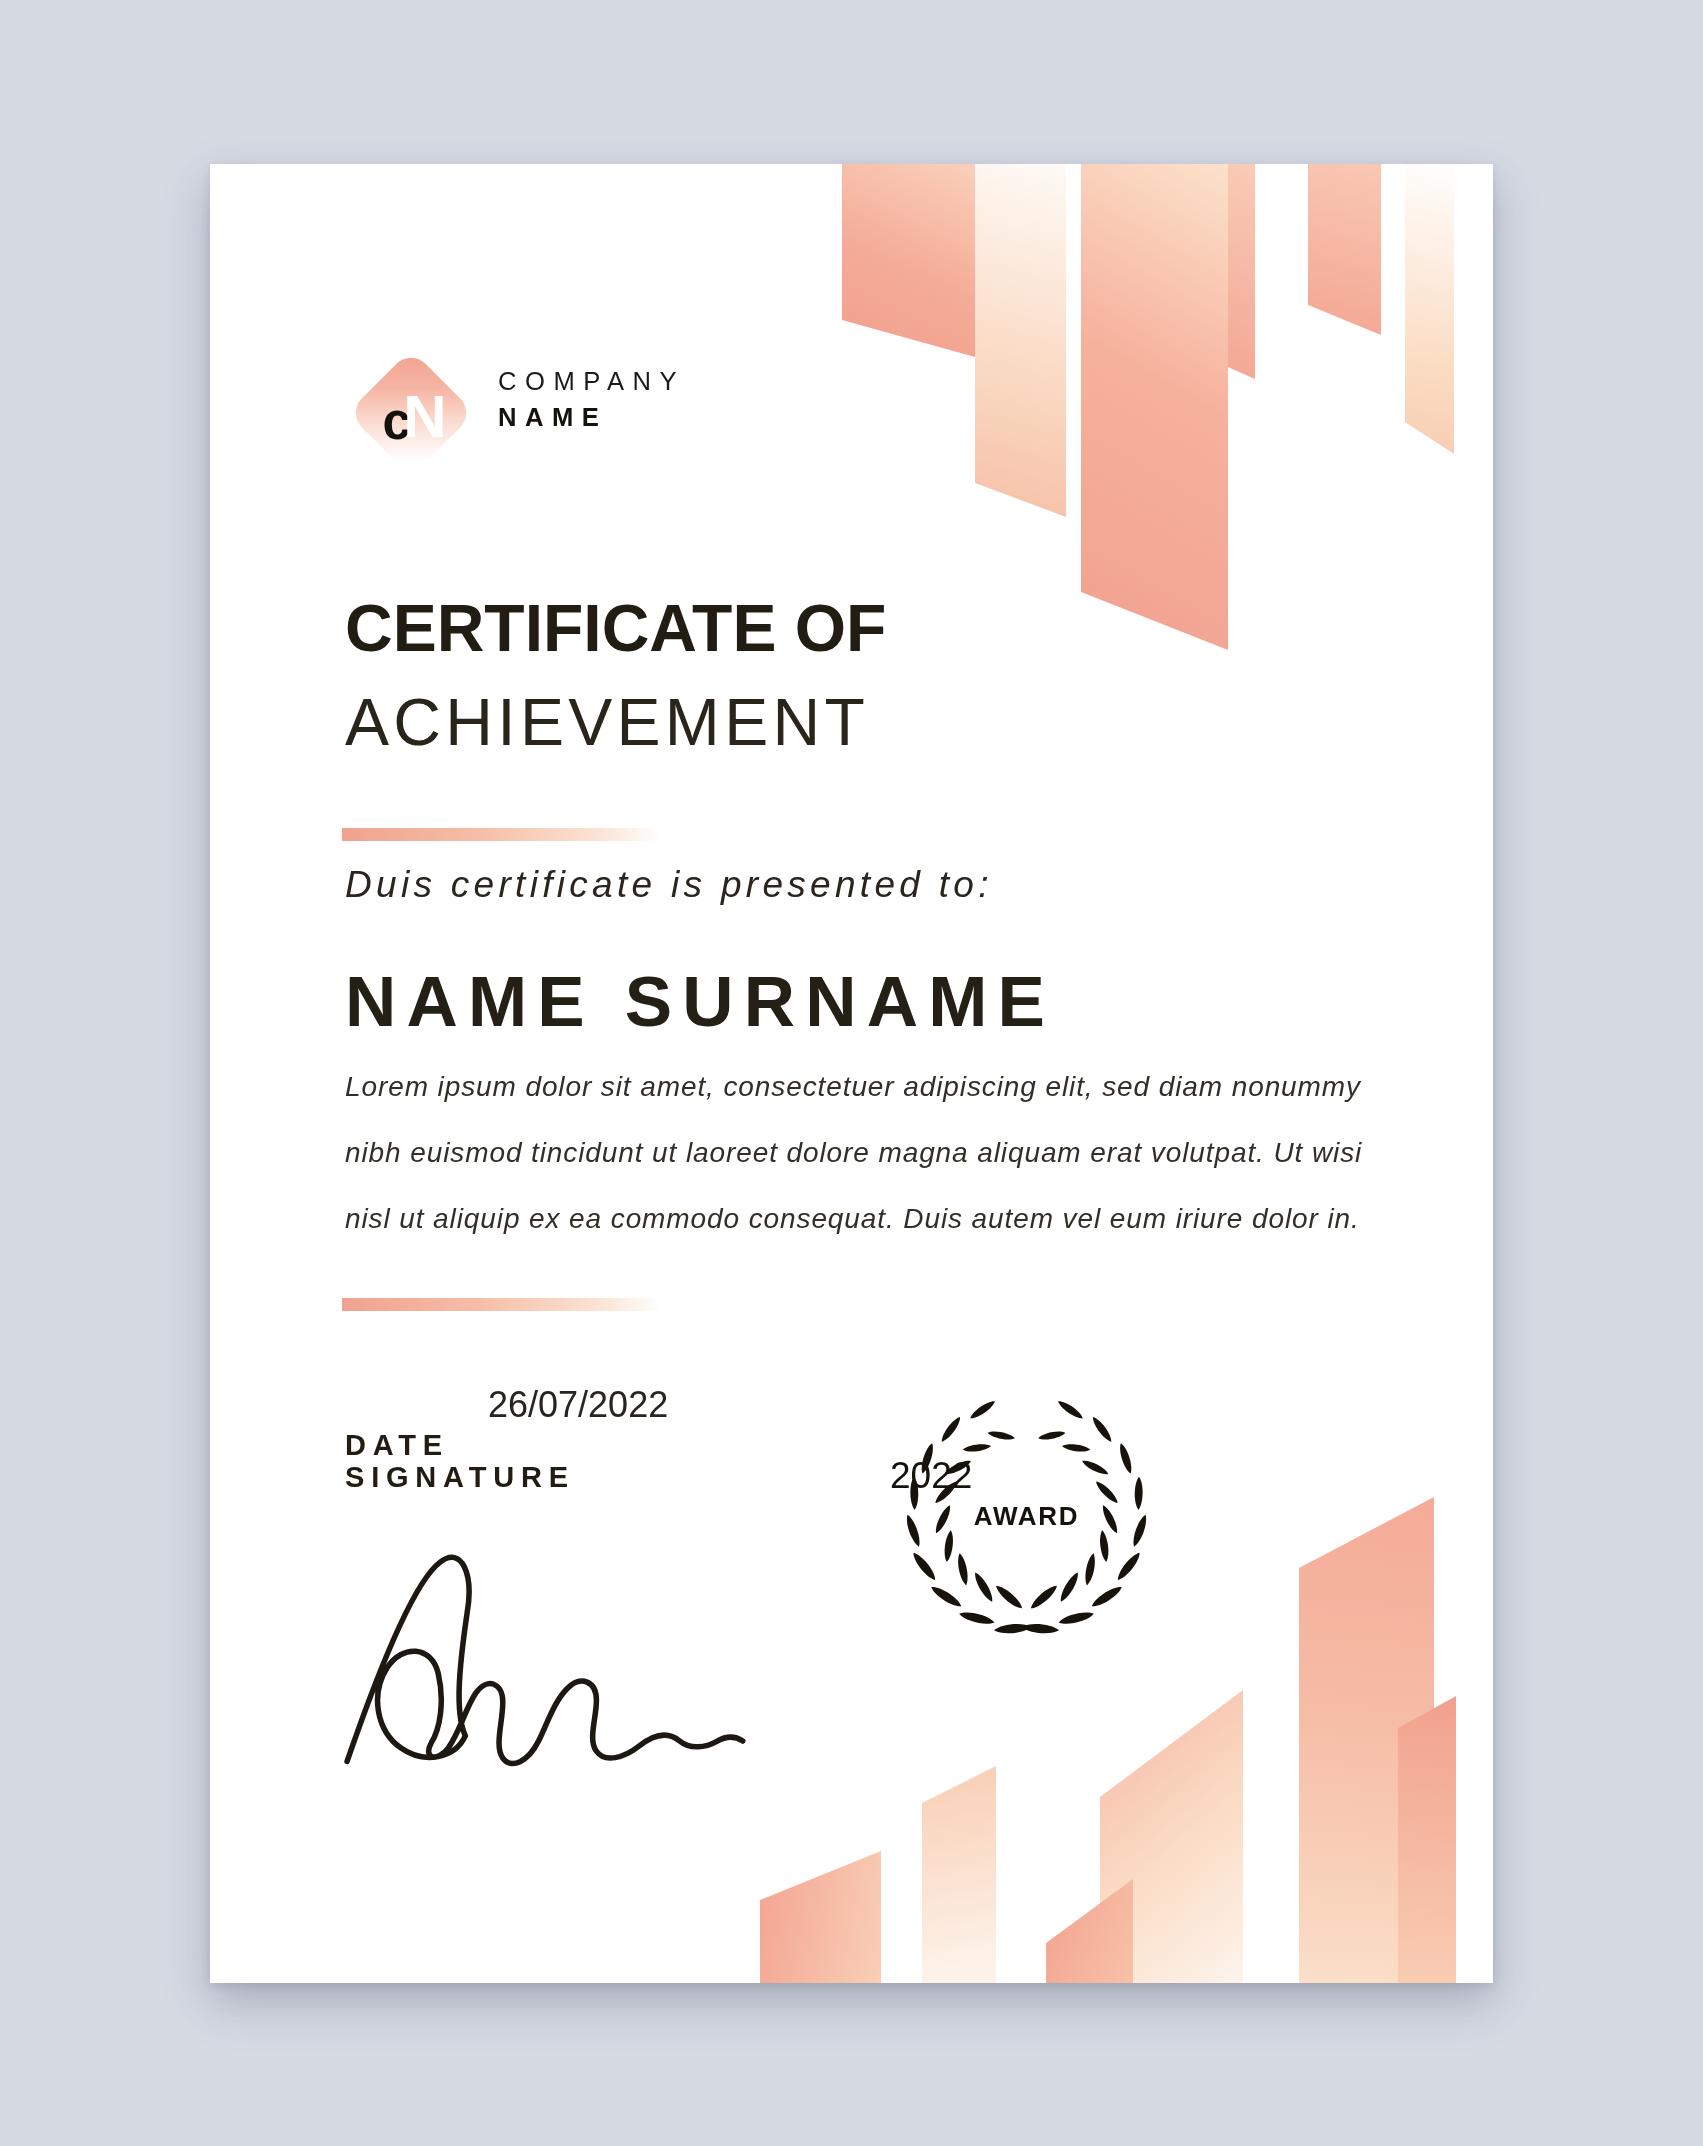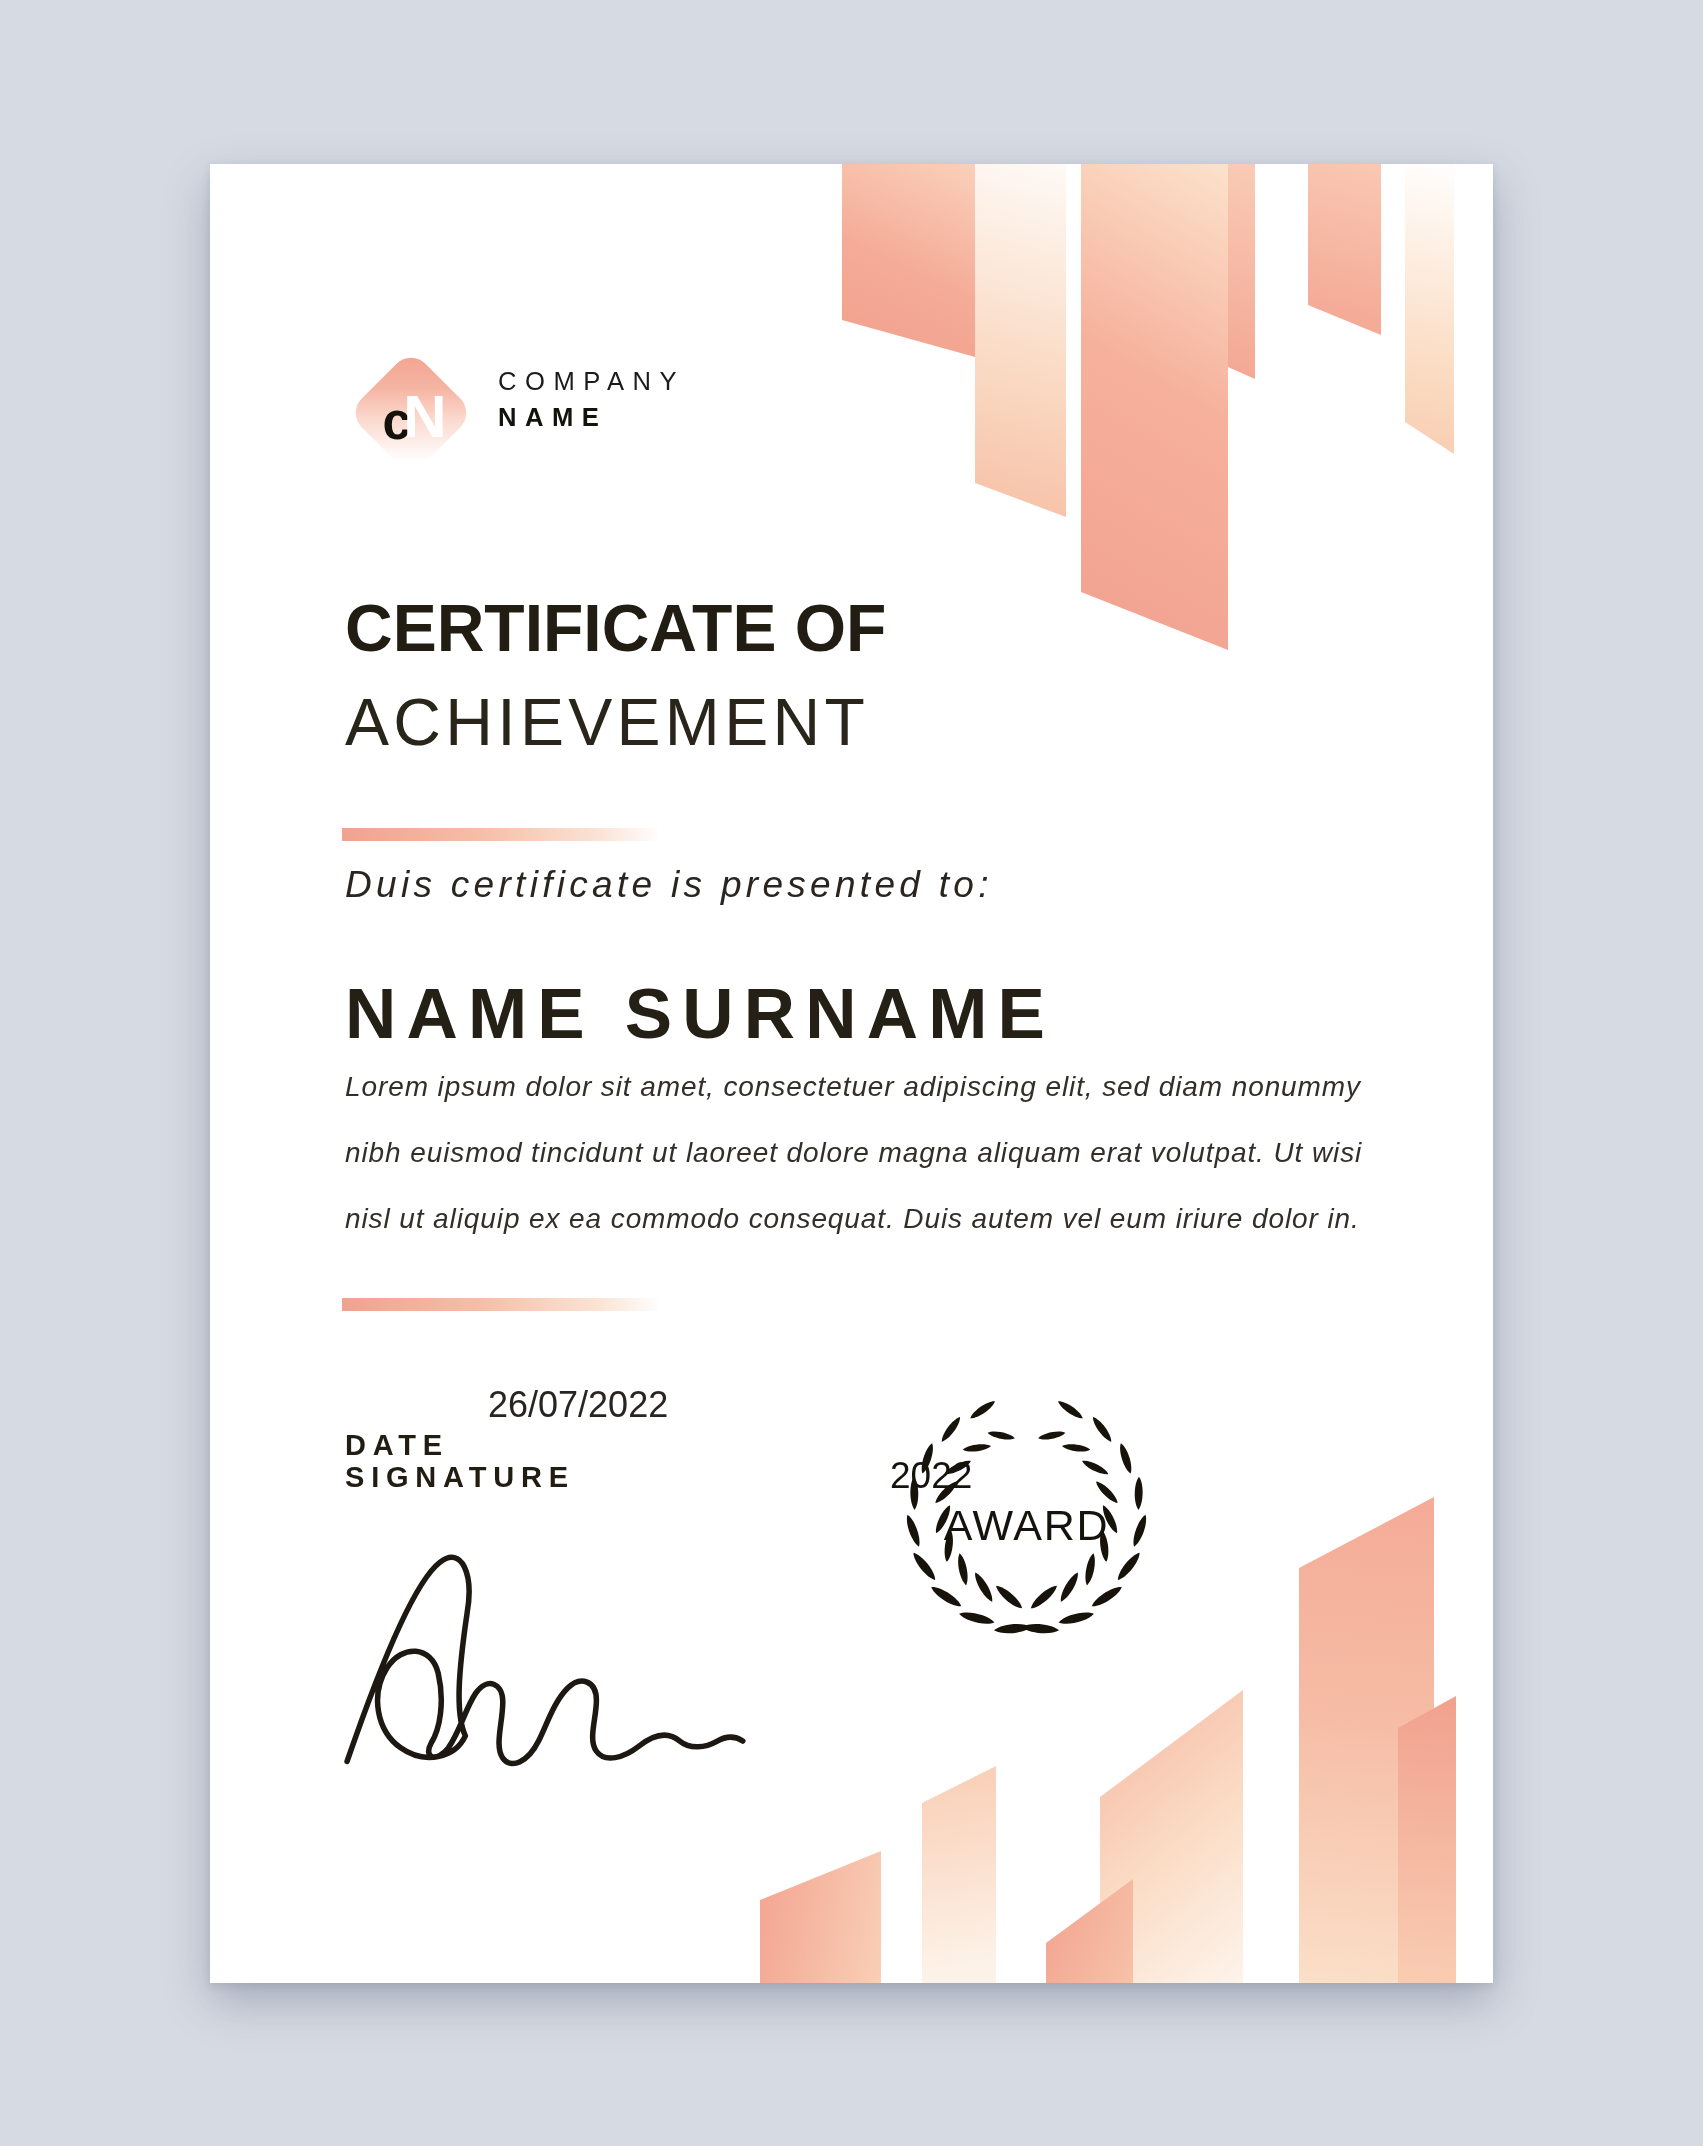--- a/index.html
+++ b/index.html
@@ -71,32 +71,32 @@
   .brand-line1{font-size:25.6px;letter-spacing:8.5px;font-weight:500;color:#1B1B1B;text-align:right;}
   .brand-line2{font-size:25.6px;letter-spacing:8.5px;font-weight:700;color:#15120C;margin-top:6.8px;}
   
   .title1{left:135px;top:426px;font-size:66px;font-weight:700;color:#221D12;letter-spacing:0px;}
   .title2{left:135px;top:520px;font-size:66px;font-weight:400;color:#2A251B;letter-spacing:4.3px;}
   .divider{height:12.8px;width:315px;left:132px;
     background:linear-gradient(90deg,#F0A28F 0%,#F6BFA8 45%,#FBE4D6 82%,rgba(251,233,222,0.1) 100%);}
   .div1{top:664px;}
   .div2{top:1134px;}
   .lead{left:135px;top:700px;font-size:37px;font-style:italic;letter-spacing:4.3px;color:#2A251E;}
-  .recipient{left:135px;top:797px;font-size:71px;font-weight:700;letter-spacing:10.2px;color:#242015;margin-top:12px;}
+  .recipient{left:135px;top:797px;font-size:71px;font-weight:700;letter-spacing:10.2px;color:#242015;}
   .paragraph{left:135px;top:890px;width:1073px;color:#332E28;}
   .paragraph .pline{font-size:28px;font-style:italic;letter-spacing:0.9px;line-height:66px;white-space:nowrap;}
   
   .date-label{left:135px;top:1225px;font-size:29px;font-weight:700;letter-spacing:6.8px;color:#221D12;margin-top:40px;}
   .date-value{left:278px;top:1220px;font-size:36px;font-weight:400;color:#2A2420;}
   .sig-label{left:135px;top:1297px;font-size:29px;font-weight:700;letter-spacing:6.8px;color:#221D12;}
   .sig-draw{left:126px;top:1371px;width:417px;height:264px;}
   
   .wreath{left:680px;top:1213px;width:273px;height:273px;}
   .award-year{left:680px;top:1291px;width:273px;font-size:37px;color:#16130D;}
-  .award-label{left:680px;top:1337px;width:273px;text-align:center;font-size:43px;font-weight:400;letter-spacing:1.7px;color:#16130D;}
+  .award-label{left:680px;top:1337px;width:273px;text-align:center;font-size:26px;font-weight:700;letter-spacing:1.7px;color:#16130D;}
 </style>
 </head>
 <body>
 
 <div class="stage">
   <div class="card">
 
     <div class="strip t1"></div>
     <div class="strip t2"></div>
     <div class="strip t3"></div>

